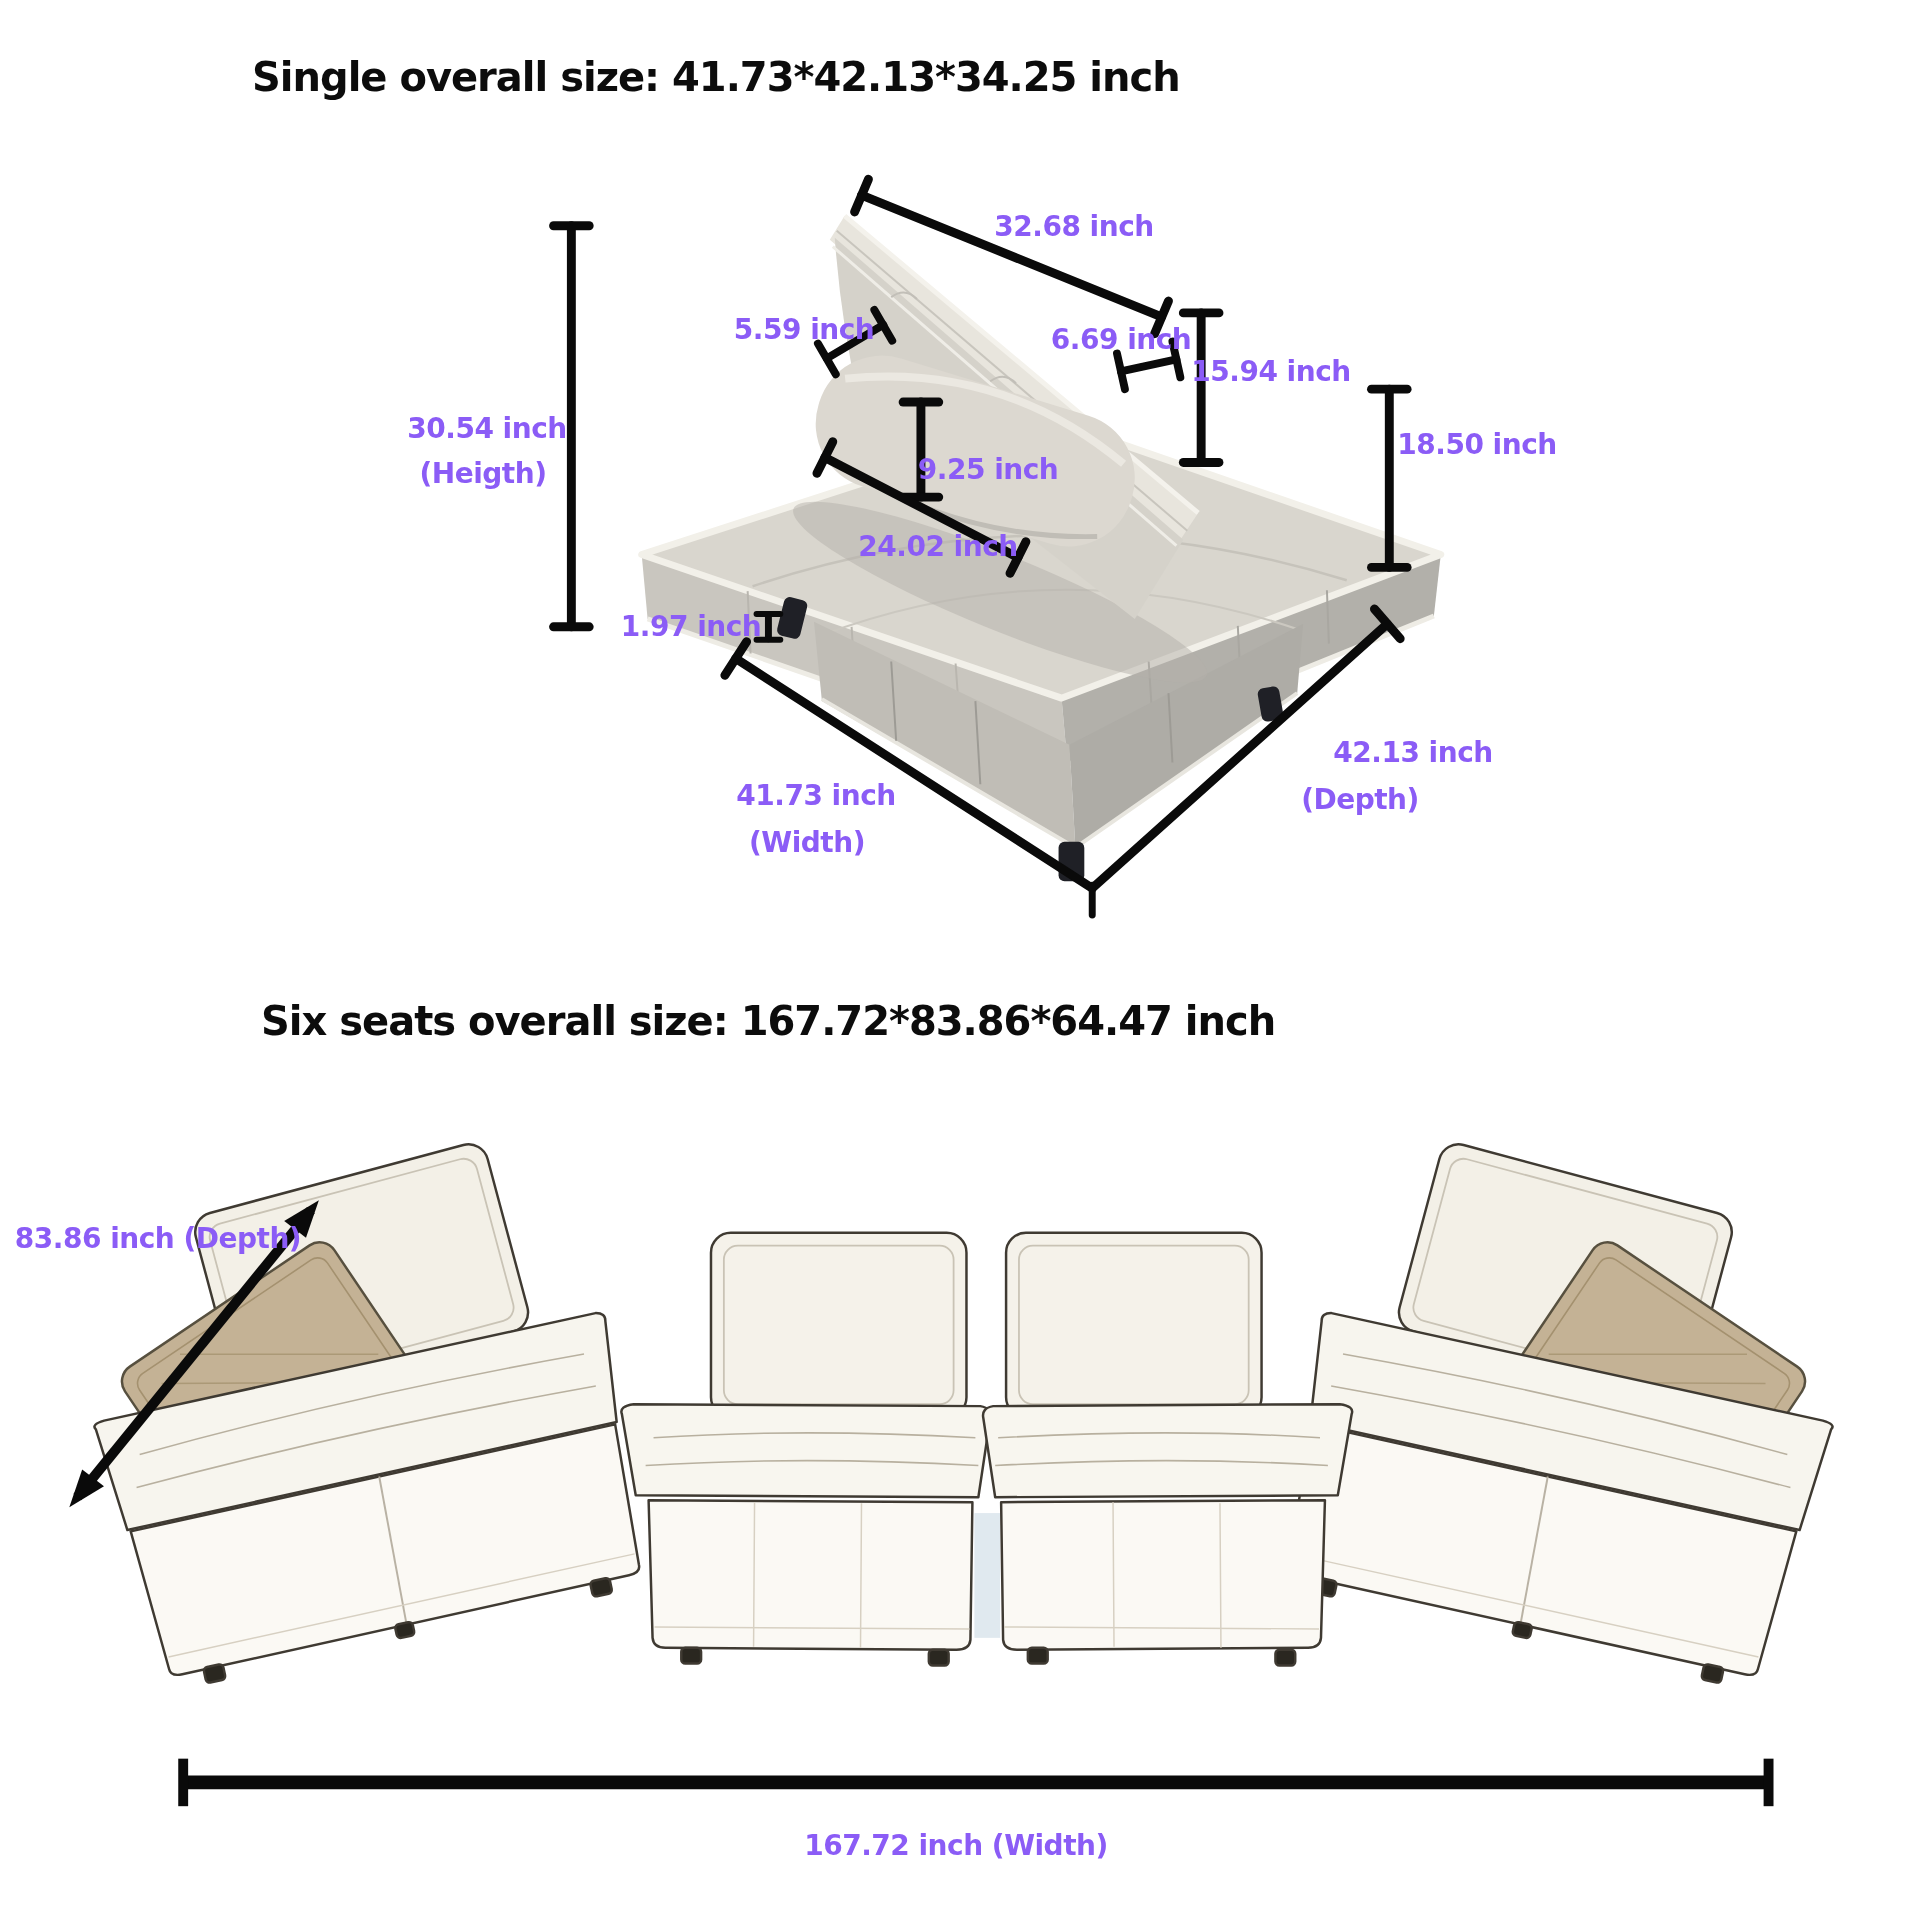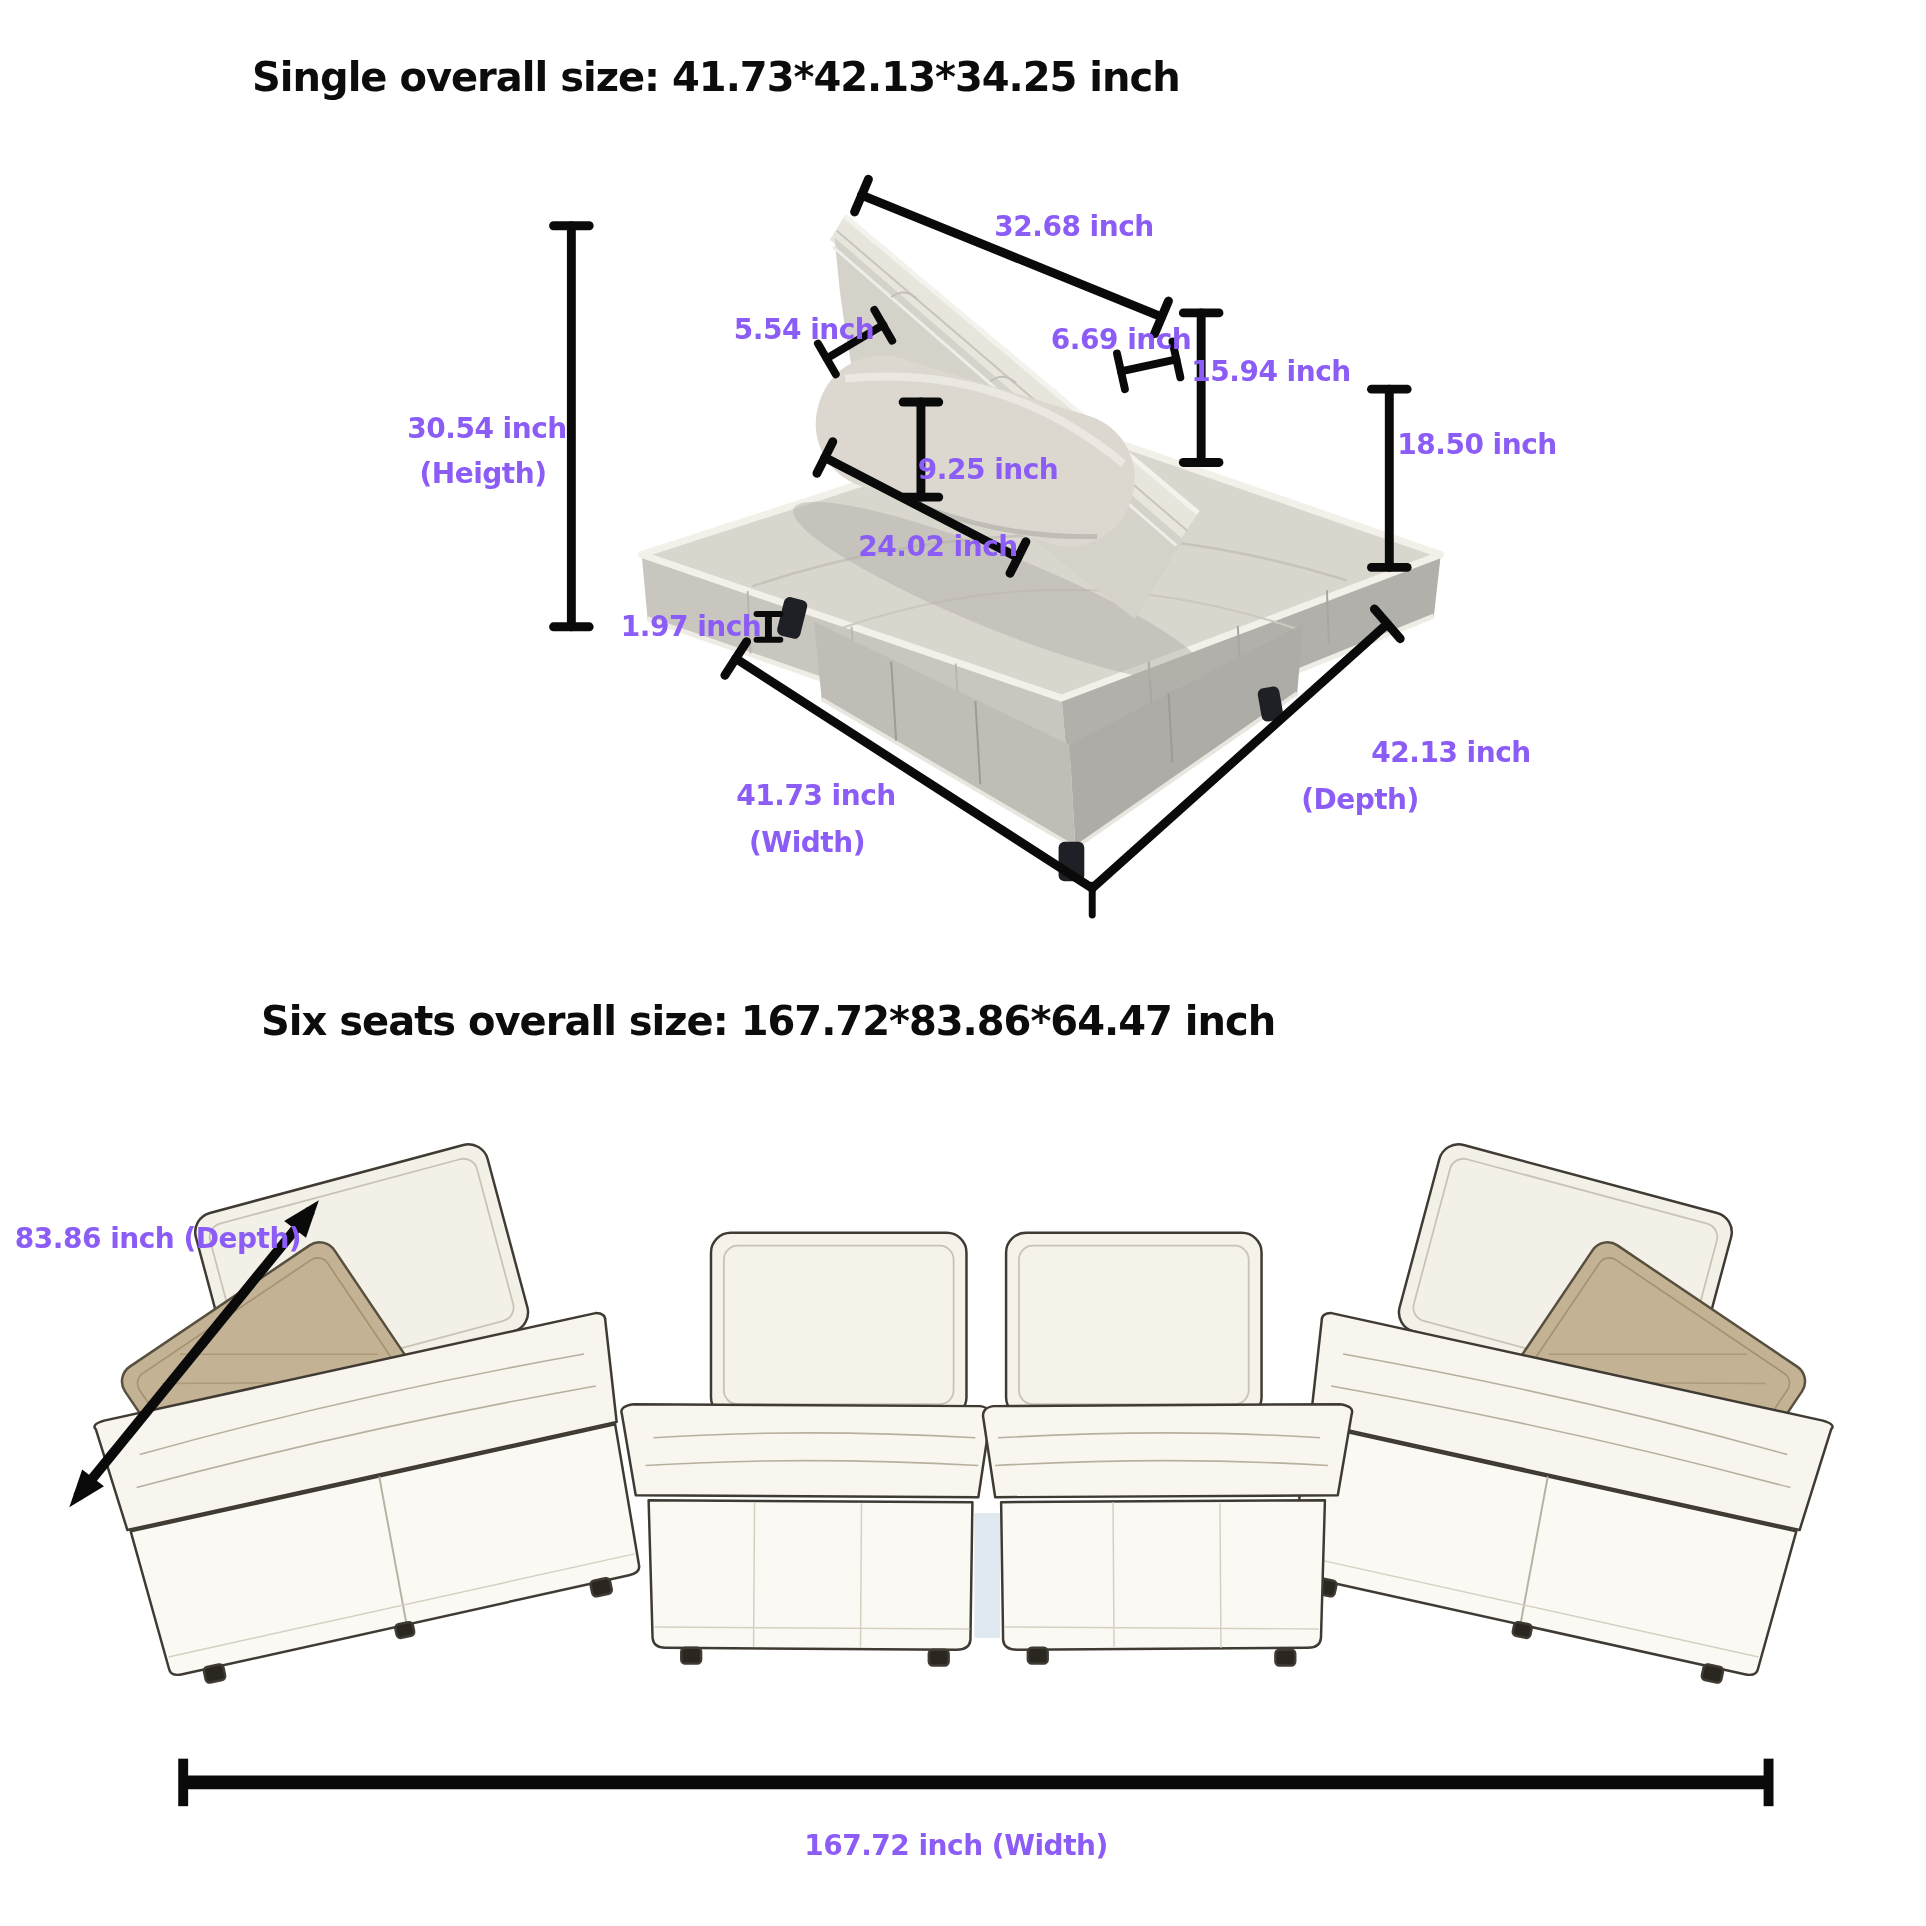--- a/index.html
+++ b/index.html
@@ -210,32 +210,32 @@
         <line x1="185" y1="1800" x2="1786" y2="1800" stroke-width="14"></line>
         <line x1="185" y1="1776" x2="185" y2="1824" stroke-width="10"></line>
         <line x1="1786" y1="1776" x2="1786" y2="1824" stroke-width="10"></line>
       </g>
     </g>
   </svg>
 
   <div class="ttl" style="left:252px;top:54px">Single overall size: 41.73*42.13*34.25 inch</div>
 
   <div class="lbl" style="left:1074px;top:226px">32.68 inch</div>
-  <div class="lbl" style="left:804px;top:329px">5.54 inch</div>
+  <div class="lbl" style="left:804px;top:329px">5.59 inch</div>
   <div class="lbl" style="left:1121px;top:339px">6.69 inch</div>
   <div class="lbl" style="left:1271px;top:371px">15.94 inch</div>
   <div class="lbl" style="left:487px;top:428px">30.54 inch</div>
   <div class="lbl" style="left:483px;top:473px">(Heigth)</div>
   <div class="lbl" style="left:1477px;top:444px">18.50 inch</div>
   <div class="lbl" style="left:988px;top:469px">9.25 inch</div>
   <div class="lbl" style="left:938px;top:546px">24.02 inch</div>
   <div class="lbl" style="left:691px;top:626px">1.97 inch</div>
   <div class="lbl" style="left:816px;top:795px">41.73 inch</div>
   <div class="lbl" style="left:807px;top:842px">(Width)</div>
-  <div class="lbl" style="left:1451px;top:752px">42.13 inch</div>
+  <div class="lbl" style="left:1413px;top:752px">42.13 inch</div>
   <div class="lbl" style="left:1360px;top:799px">(Depth)</div>
 
   <div class="ttl" style="left:261px;top:998px">Six seats overall size: 167.72*83.86*64.47 inch</div>
 
   <div class="lbl" style="left:158px;top:1238px">83.86 inch (Depth)</div>
   <div class="lbl" style="left:956px;top:1845px">167.72 inch (Width)</div>
 </div>
 
 
 </body></html>

